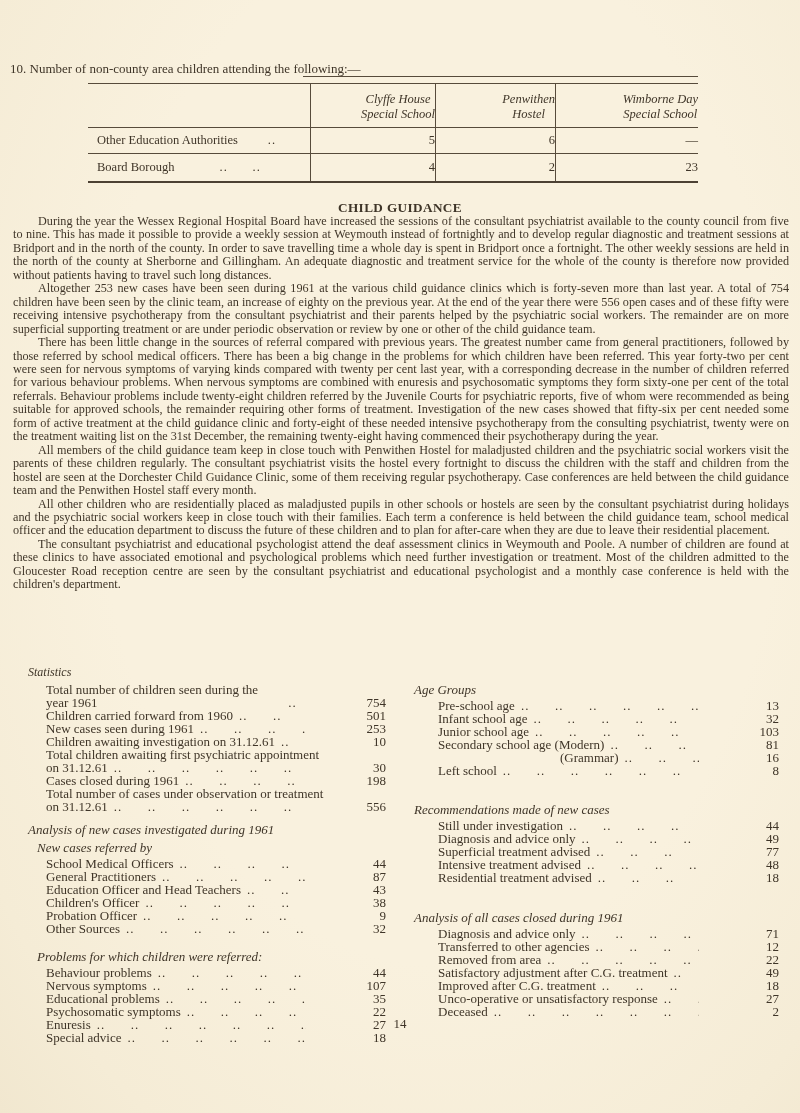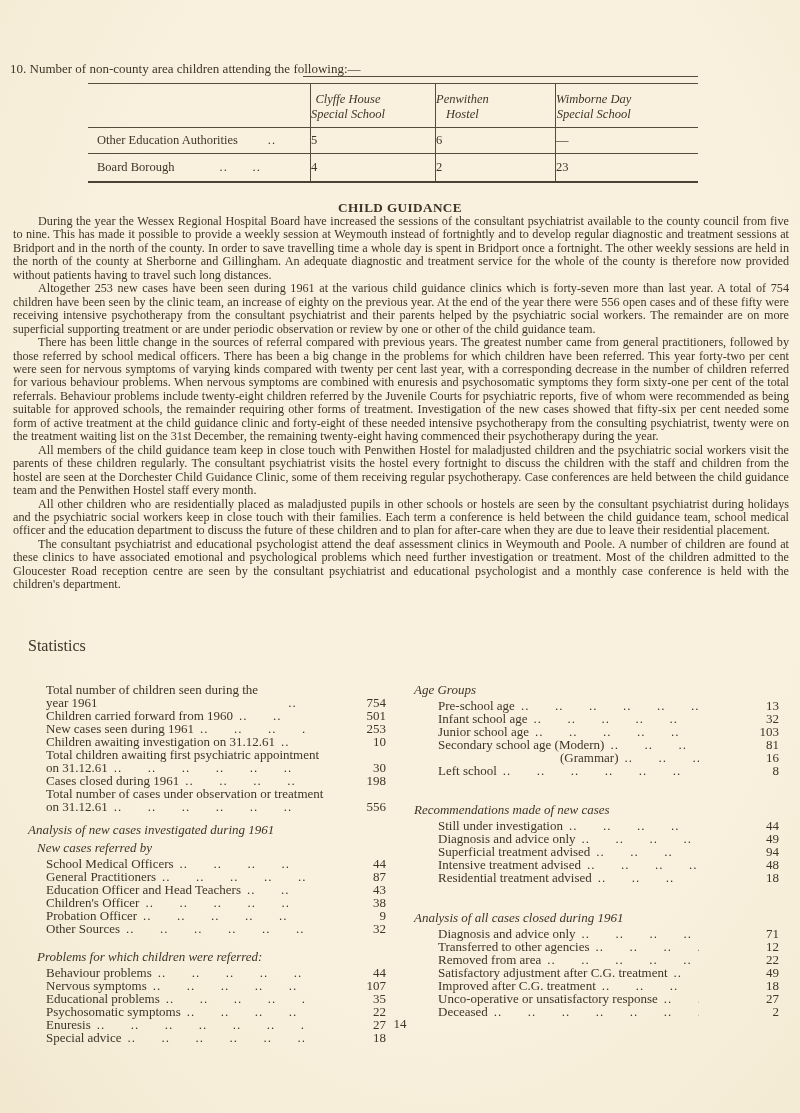--- a/index.html
+++ b/index.html
@@ -27,42 +27,42 @@
   .attn-table{
     position:absolute;left:88px;top:83px;width:610px;
     border-top:1.4px solid #574b3b;
     border-bottom:2.4px solid #4c4133;
     font-size:12.5px;
   }
   .t-row{display:flex;align-items:stretch;}
   .t-row.header{height:43px;border-bottom:1.1px solid #574b3b;}
   .t-row.body1{height:25px;border-bottom:1.1px solid #574b3b;}
   .t-row.body2{height:27px;}
-  .t-cell{box-sizing:border-box;display:flex;align-items:center;justify-content:flex-start;text-align:center;}
+  .t-cell{box-sizing:border-box;display:flex;align-items:center;justify-content:flex-end;text-align:center;}
   .t-cell.c0{width:222px;justify-content:flex-start;padding-left:9px;}
   .t-cell.c1{width:125px;border-left:1.1px solid #574b3b;}
   .t-cell.c2{width:120px;border-left:1.1px solid #574b3b;}
   .t-cell.c3{width:143px;border-left:1.1px solid #574b3b;}
   .t-row.header .t-cell{font-style:italic;line-height:14.5px;padding-top:2px;}
   .lbl-flex{display:flex;width:100%;align-items:baseline;justify-content:center;}
   .lbl-flex .lead{flex:1;overflow:hidden;white-space:nowrap;margin:0 14px 0 10px;letter-spacing:1px;}
   
   .cg-title{
     position:absolute;left:0;top:200px;width:100%;
     text-align:center;font-weight:bold;font-size:13.2px;letter-spacing:0.4px;
   }
   .paras{
     position:absolute;left:13px;top:215px;width:776px;
     font-size:12.2px;line-height:13.45px;text-align:justify;
   }
   .paras p{margin:0;text-indent:25px;}
   
   .stats-h{
-    position:absolute;left:28px;top:637px;
-    font-size:16px;
+    position:absolute;left:28px;top:665px;
+    font-style:italic;font-size:12px;
   }
   .col{position:absolute;font-size:13px;line-height:13px;}
   .col.left{left:28px;top:683px;width:358px;}
   .col.right{left:414px;top:683px;width:365px;}
   .s-head{font-style:italic;margin:0 0 3px 0;padding-left:0;}
   .s-sub{font-style:italic;padding-left:9px;margin:5px 0 3px 0;}
   .s-gap1{height:10px;} .s-gap2{height:26px;} .s-gap3{height:27px;}
   .s-row{display:flex;align-items:flex-end;margin-bottom:0;}
   .col.left .s-row{padding-left:18px;}
   .col.right .s-row{padding-left:24px;}
@@ -284,21 +284,21 @@
         <span class="val">44</span>
       </div>
       <div class="s-row">
         <span class="lab">Diagnosis and advice only</span>
         <span class="lead">..&nbsp;&nbsp;&nbsp;&nbsp;&nbsp;&nbsp;..&nbsp;&nbsp;&nbsp;&nbsp;&nbsp;&nbsp;..&nbsp;&nbsp;&nbsp;&nbsp;&nbsp;&nbsp;..&nbsp;&nbsp;&nbsp;&nbsp;&nbsp;&nbsp;..&nbsp;&nbsp;&nbsp;&nbsp;&nbsp;&nbsp;..&nbsp;&nbsp;&nbsp;&nbsp;&nbsp;&nbsp;..&nbsp;&nbsp;&nbsp;&nbsp;&nbsp;&nbsp;..</span>
         <span class="val">49</span>
       </div>
       <div class="s-row">
         <span class="lab">Superficial treatment advised</span>
         <span class="lead">..&nbsp;&nbsp;&nbsp;&nbsp;&nbsp;&nbsp;..&nbsp;&nbsp;&nbsp;&nbsp;&nbsp;&nbsp;..&nbsp;&nbsp;&nbsp;&nbsp;&nbsp;&nbsp;..&nbsp;&nbsp;&nbsp;&nbsp;&nbsp;&nbsp;..&nbsp;&nbsp;&nbsp;&nbsp;&nbsp;&nbsp;..&nbsp;&nbsp;&nbsp;&nbsp;&nbsp;&nbsp;..&nbsp;&nbsp;&nbsp;&nbsp;&nbsp;&nbsp;..</span>
-        <span class="val">94</span>
+        <span class="val">77</span>
       </div>
       <div class="s-row">
         <span class="lab">Intensive treatment advised</span>
         <span class="lead">..&nbsp;&nbsp;&nbsp;&nbsp;&nbsp;&nbsp;..&nbsp;&nbsp;&nbsp;&nbsp;&nbsp;&nbsp;..&nbsp;&nbsp;&nbsp;&nbsp;&nbsp;&nbsp;..&nbsp;&nbsp;&nbsp;&nbsp;&nbsp;&nbsp;..&nbsp;&nbsp;&nbsp;&nbsp;&nbsp;&nbsp;..&nbsp;&nbsp;&nbsp;&nbsp;&nbsp;&nbsp;..&nbsp;&nbsp;&nbsp;&nbsp;&nbsp;&nbsp;..</span>
         <span class="val">48</span>
       </div>
       <div class="s-row">
         <span class="lab">Residential treatment advised</span>
         <span class="lead">..&nbsp;&nbsp;&nbsp;&nbsp;&nbsp;&nbsp;..&nbsp;&nbsp;&nbsp;&nbsp;&nbsp;&nbsp;..&nbsp;&nbsp;&nbsp;&nbsp;&nbsp;&nbsp;..&nbsp;&nbsp;&nbsp;&nbsp;&nbsp;&nbsp;..&nbsp;&nbsp;&nbsp;&nbsp;&nbsp;&nbsp;..&nbsp;&nbsp;&nbsp;&nbsp;&nbsp;&nbsp;..&nbsp;&nbsp;&nbsp;&nbsp;&nbsp;&nbsp;..</span>
         <span class="val">18</span>

